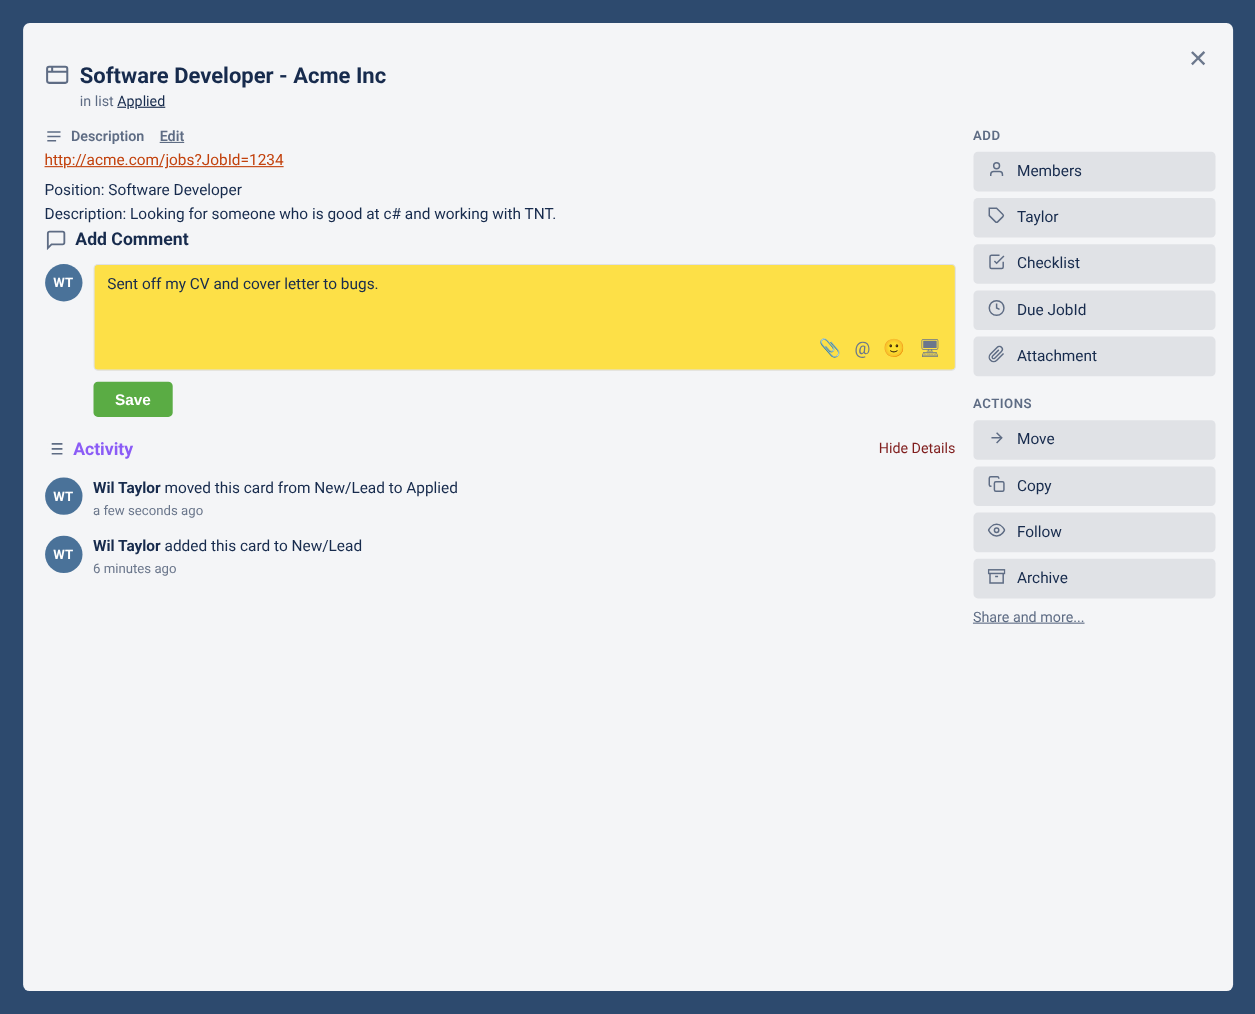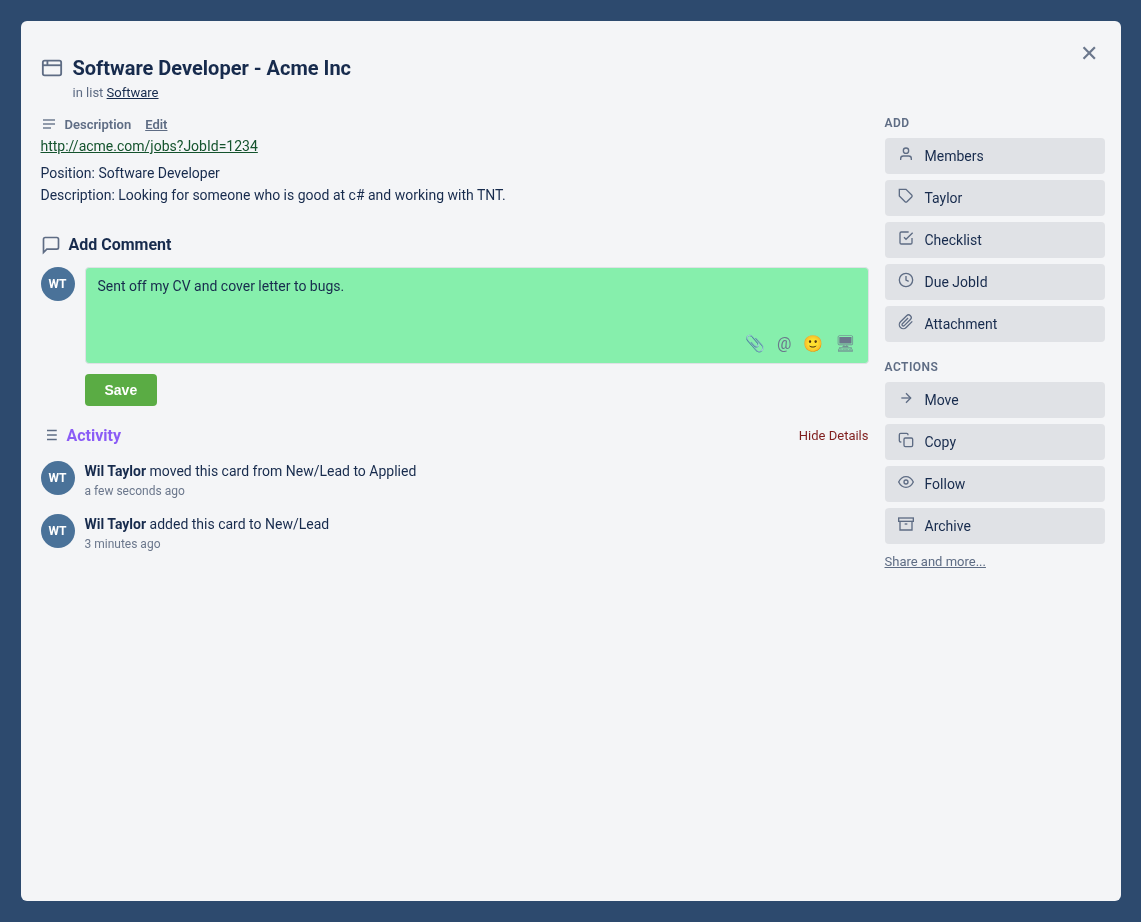--- a/index.html
+++ b/index.html
@@ -91,23 +91,23 @@
       margin-bottom: 6px;
     }
     .section-label svg { color: #5e6c84; }
     .edit-link {
       color: #5e6c84;
       cursor: pointer;
       text-decoration: underline;
       font-size: 13px;
       margin-left: 6px;
     }
-    .description-section { margin-bottom: 28px; }
+    .description-section { margin-bottom: 1px; }
     .description-link {
-      color: #14532d;
+      color: #c2410c;
       text-decoration: underline;
       font-size: 14px;
       display: block;
       margin-bottom: 8px;
     }
     .description-text {
       font-size: 14px;
       color: #172b4d;
       line-height: 1.6;
     }
@@ -136,21 +136,21 @@
       align-items: center;
       justify-content: center;
       font-size: 12px;
       font-weight: 700;
       flex-shrink: 0;
     }
     .comment-box {
       flex: 1;
       border: 1px solid #dfe1e6;
       border-radius: 4px;
-      background: #86efac;
+      background: #fde047;
       padding: 10px 12px;
       min-height: 90px;
       display: flex;
       flex-direction: column;
       justify-content: space-between;
     }
     .comment-textarea {
       border: none;
       outline: none;
       width: 100%;
@@ -276,21 +276,21 @@
         <line x1="2" y1="9" x2="22" y2="9"></line>
         <line x1="7" y1="4" x2="7" y2="9"></line>
       </svg>
       <span class="modal-title">Software Developer - Acme Inc</span>
     </div>
     <button class="close-btn">✕</button>
   </div>
 
   <div class="in-list">
     <span>in list</span>
-    <a href="#">Software</a>
+    <a href="#">Applied</a>
   </div>
 
   <div class="main-content">
 
     <div class="left-col">
 
       <div class="description-section">
         <div class="section-label">
           <svg width="16" height="16" viewBox="0 0 24 24" fill="none" stroke="currentColor" stroke-width="2">
             <line x1="3" y1="6" x2="21" y2="6"></line>
@@ -356,21 +356,21 @@
           </div>
         </div>
 
         <div class="activity-item">
           <div class="avatar">WT</div>
           <div>
             <div class="activity-text">
               <strong>Wil Taylor</strong>
               <span> added this card to New/Lead</span>
             </div>
-            <div class="activity-time">3 minutes ago</div>
+            <div class="activity-time">6 minutes ago</div>
           </div>
         </div>
       </div>
 
     </div>
 
     <div class="right-col">
 
       <div class="right-section-title">Add</div>
 

